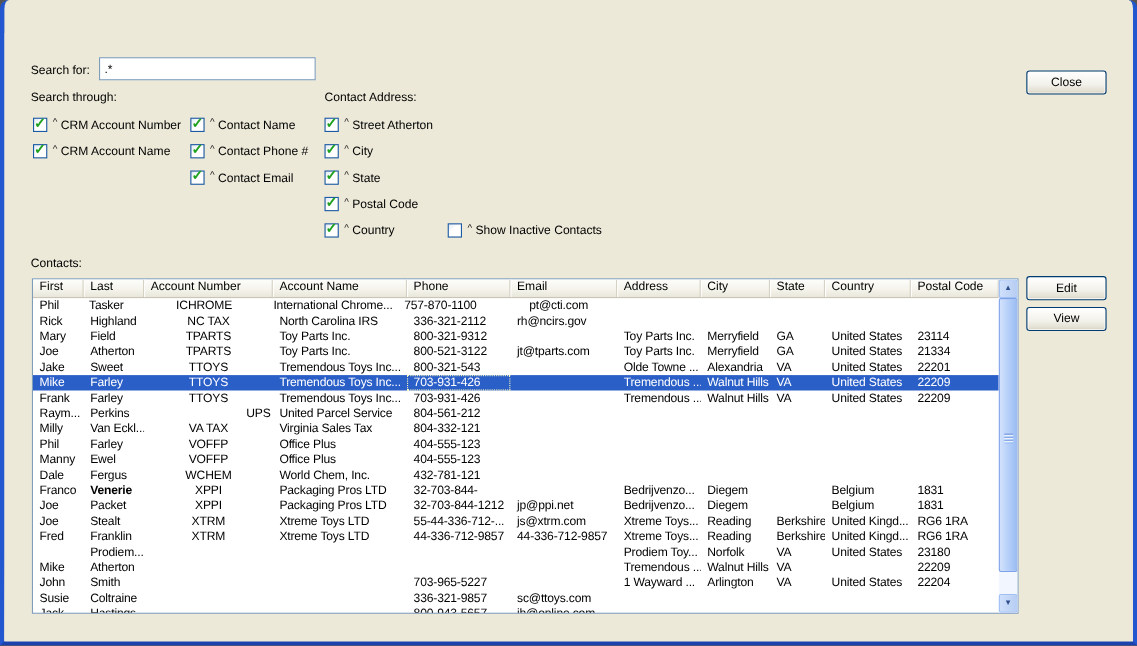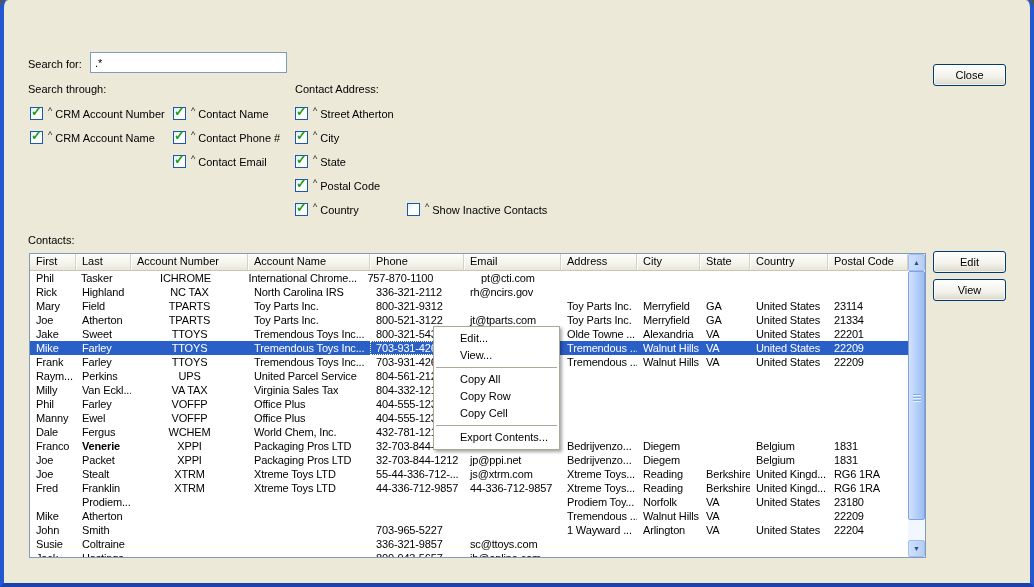--- a/index.html
+++ b/index.html
@@ -257,21 +257,21 @@
             <div class="td" style="width: 97px;"></div>
             <div class="td" style="width: 76px;">Tremendous ...</div>
             <div class="td" style="width: 63px;">Walnut Hills</div>
             <div class="td" style="width: 50px;">VA</div>
             <div class="td" style="width: 78px;">United States</div>
             <div class="td" style="width: 80px;">22209</div>
           </div>
           <div class="tr">
             <div class="td" style="width: 46px;">Raym...</div>
             <div class="td" style="width: 55px;">Perkins</div>
-            <div class="td c" style="width: 117px;">UPS</div>
+            <div class="td c" style="width: 117px; text-align: right;">UPS</div>
             <div class="td" style="width: 122px;">United Parcel Service</div>
             <div class="td" style="width: 94px;">804-561-212</div>
             <div class="td" style="width: 97px;"></div>
             <div class="td" style="width: 76px;"></div>
             <div class="td" style="width: 63px;"></div>
             <div class="td" style="width: 50px;"></div>
             <div class="td" style="width: 78px;"></div>
             <div class="td" style="width: 80px;"></div>
           </div>
           <div class="tr">
@@ -449,24 +449,14 @@
         <div class="sthumb">
             <div class="grip"></div>
           </div>
         <span class="sbtn" style="top:286px;"><span>▼</span></span>
       </div>
     </div>
 
     <span class="xpbtn" style="left:929px;top:221px;">Edit</span>
     <span class="xpbtn" style="left:929px;top:249px;">View</span>
 
-    <div class="menu" id="ctxmenu">
-        <div class="mi">Edit...</div>
-        <div class="mi">View...</div>
-        <div class="msep"></div>
-        <div class="mi">Copy All</div>
-        <div class="mi">Copy Row</div>
-        <div class="mi">Copy Cell</div>
-        <div class="msep"></div>
-        <div class="mi">Export Contents...</div>
-      </div>
   </div>
 </div>
 
 </body></html>

